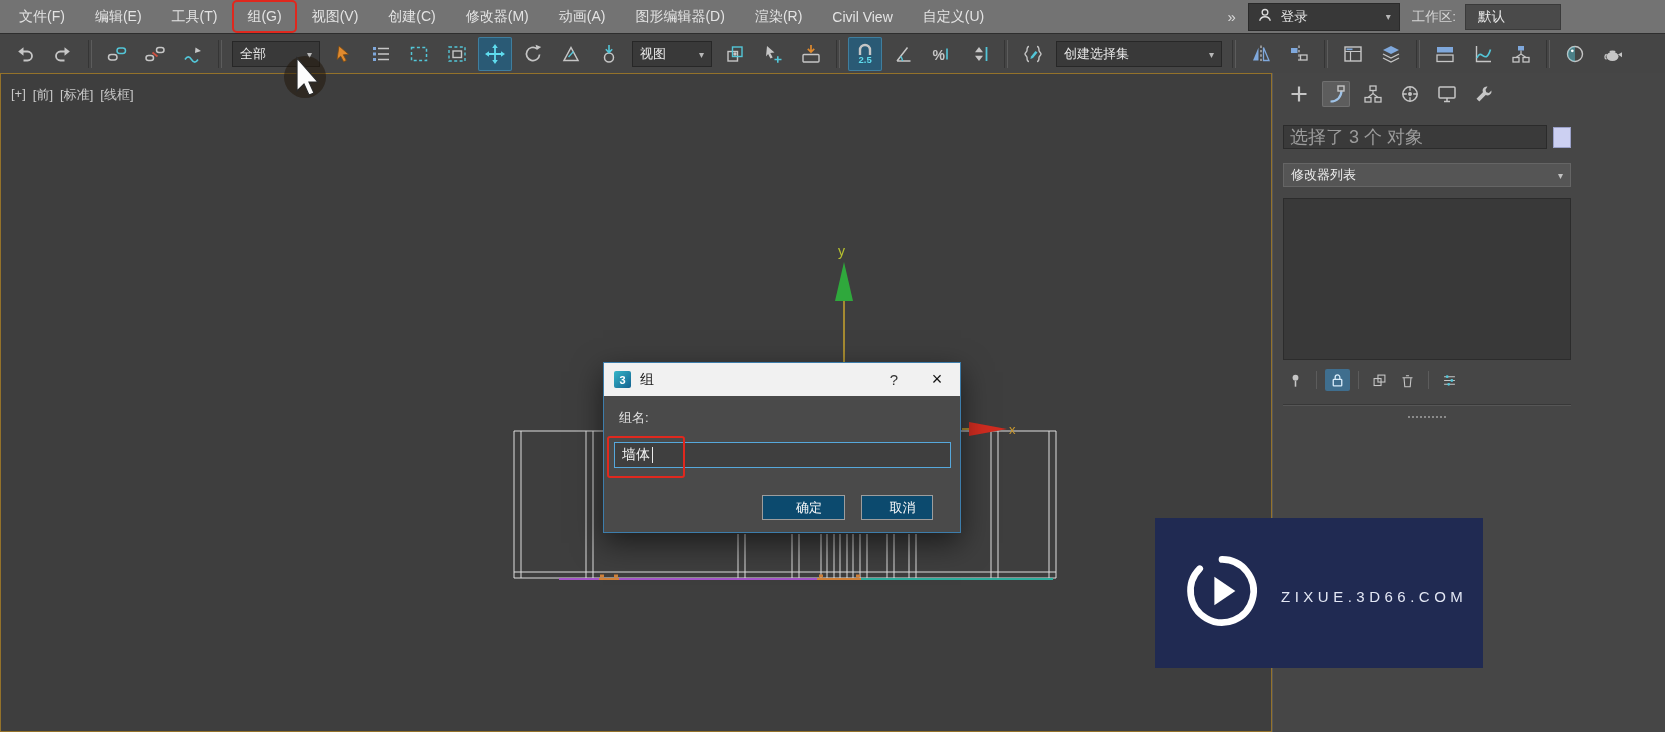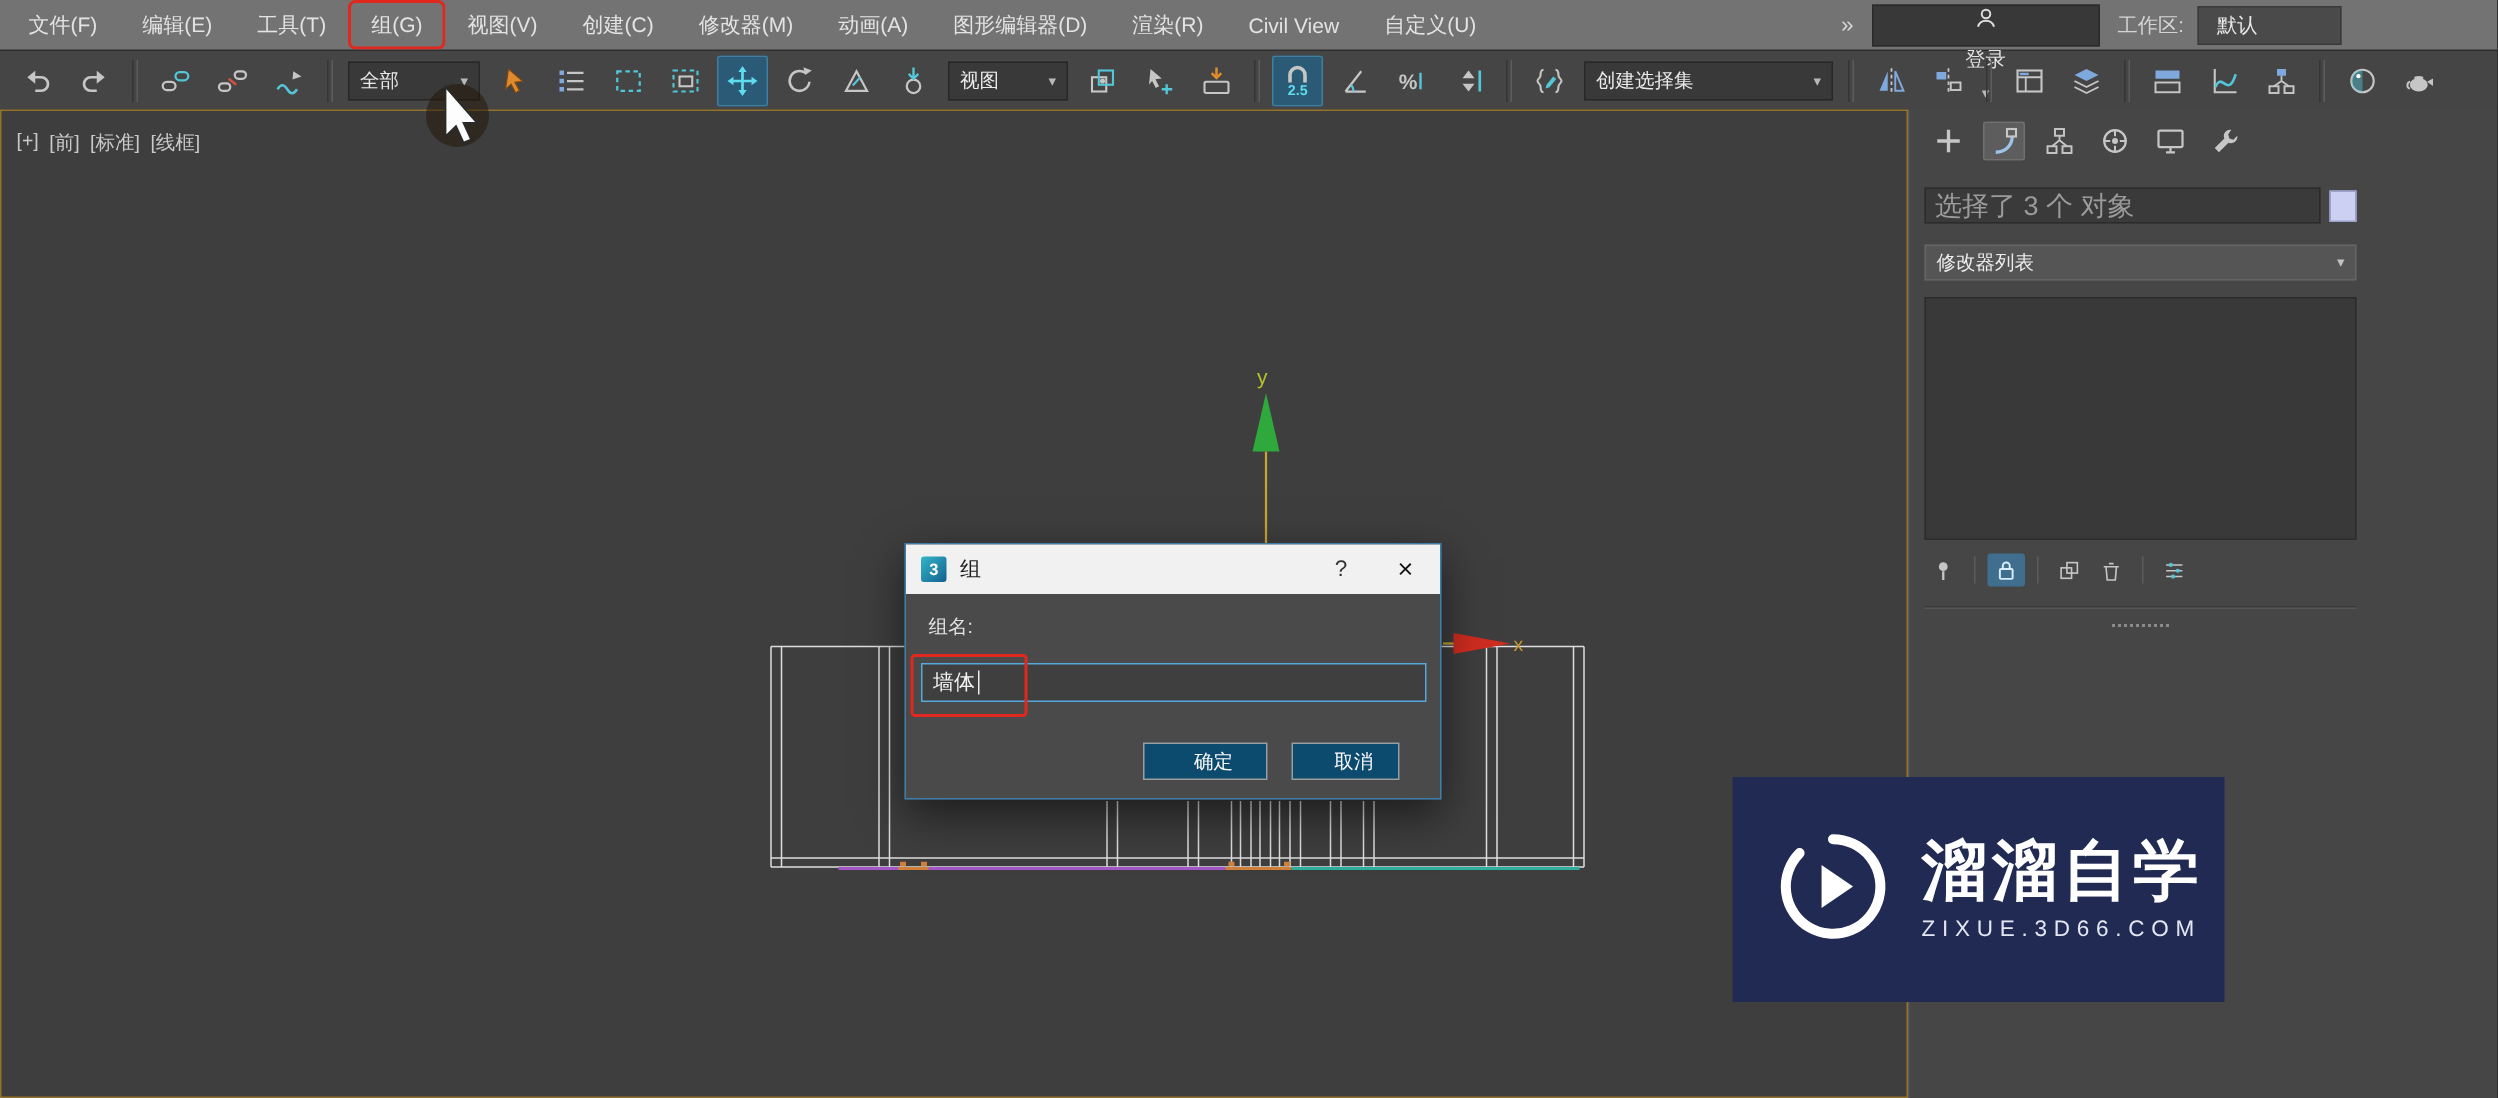--- a/index.html
+++ b/index.html
@@ -5,21 +5,21 @@
   html,body{margin:0;padding:0;background:#222;}
   .app{position:relative;width:1665px;height:732px;overflow:hidden;background:#3c3c3c;
        font-family:"Liberation Sans","DejaVu Sans",sans-serif;user-select:none;color:#e3e3e3;}
   
   .menubar{display:flex;align-items:stretch;height:33px;background:#737373;border-bottom:1px solid #2e2e2e;font-size:14px;}
   #menu-items{display:flex;align-items:stretch;padding-left:4px;}
   .menu-item{display:flex;align-items:center;padding:0 15px;white-space:nowrap;cursor:default;}
   .menu-item.hl{box-shadow:inset 0 0 0 2px #e0281e;border-radius:5px;}
   .menu-right{margin-left:auto;display:flex;align-items:center;gap:12px;padding-right:104px;}
   .chev{color:#d8d8d8;font-size:15px;}
-  .login-box{display:flex;align-items:center;gap:8px;background:#383838;border:1px solid #2a2a2a;height:26px;padding:0 8px;width:134px;flex-direction:column;}
+  .login-box{display:flex;align-items:center;gap:8px;background:#383838;border:1px solid #2a2a2a;height:26px;padding:0 8px;width:134px;}
   .login-box .lbl{flex:1;font-size:13.5px;}
   .drop-arr{font-size:10px;color:#b8b8b8;}
   .workspace{display:flex;align-items:center;gap:9px;font-size:13.5px;color:#d5d5d5;}
   .ws-btn{background:#4a4a4a;border:1px solid #3a3a3a;height:24px;line-height:24px;padding:0 12px;min-width:70px;color:#e8e8e8;}
   
   .toolbar{display:flex;align-items:center;height:40px;background:#454545;border-bottom:1px solid #2c2c2c;padding:0 80px 0 6px;}
   .tbtn{width:34px;height:34px;margin:0 2px;display:flex;align-items:center;justify-content:center;border-radius:2px;flex:none;}
   .tbtn.act{background:#2a5a75;box-shadow:inset 0 0 0 1px #3f7e9e;}
   .tsep{width:2px;height:28px;margin:0 6px;border-left:1px solid #353535;border-right:1px solid #5c5c5c;flex:none;}
   .tgap{flex:1;}
@@ -474,21 +474,20 @@
   </div>
 
   <div class="watermark">
     <span>
       <svg viewBox="0 0 90 90" width="86" height="86">
           <path d="M45 12a33 33 0 1 1-23.3 9.7" fill="none" stroke="#fff" stroke-width="7" stroke-linecap="round"></path>
           <path d="M37 30l22 15-22 15z" fill="#fff"></path>
         </svg>
     </span>
     <div>
-      <div class="wm-title">溜溜自学</div>
       <div class="wm-sub">ZIXUE.3D66.COM</div>
     </div>
   </div>
 
   <svg class="overlay" width="1665" height="732">
     <circle cx="305" cy="77" r="21" fill="rgba(32,20,6,0.5)"></circle>
     <path d="M297 58v33l7-7 5 11 5-2-5-11h9z" fill="#fdfdfd" stroke="#2a2a2a" stroke-width="1.2"></path>
   </svg>
 
 </div>

